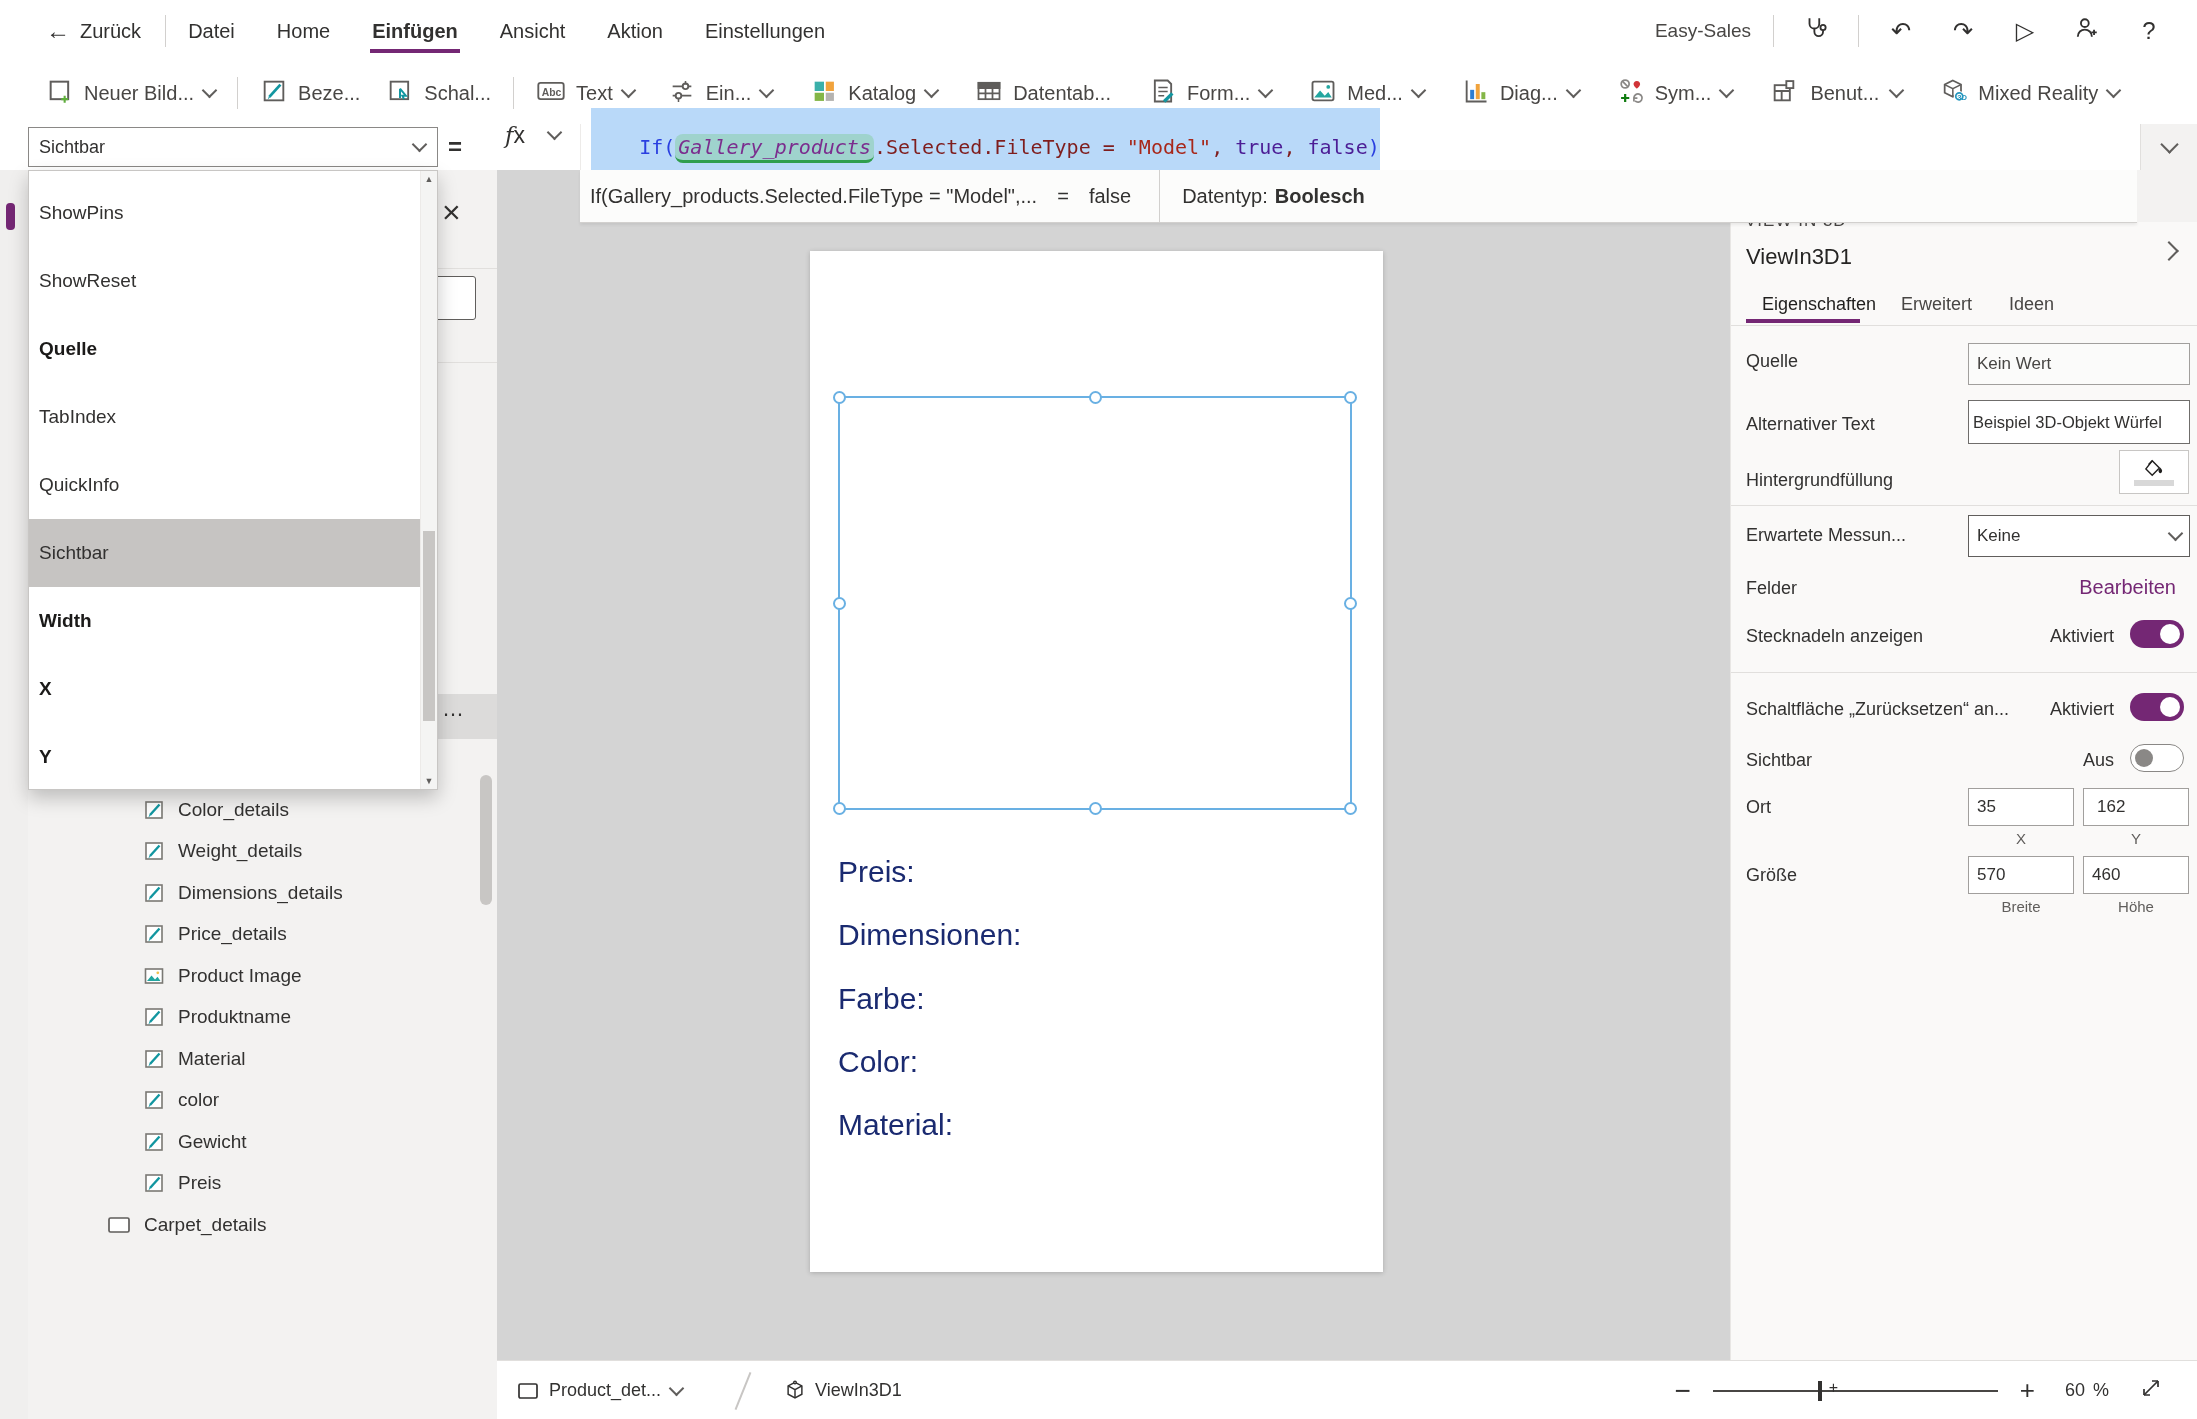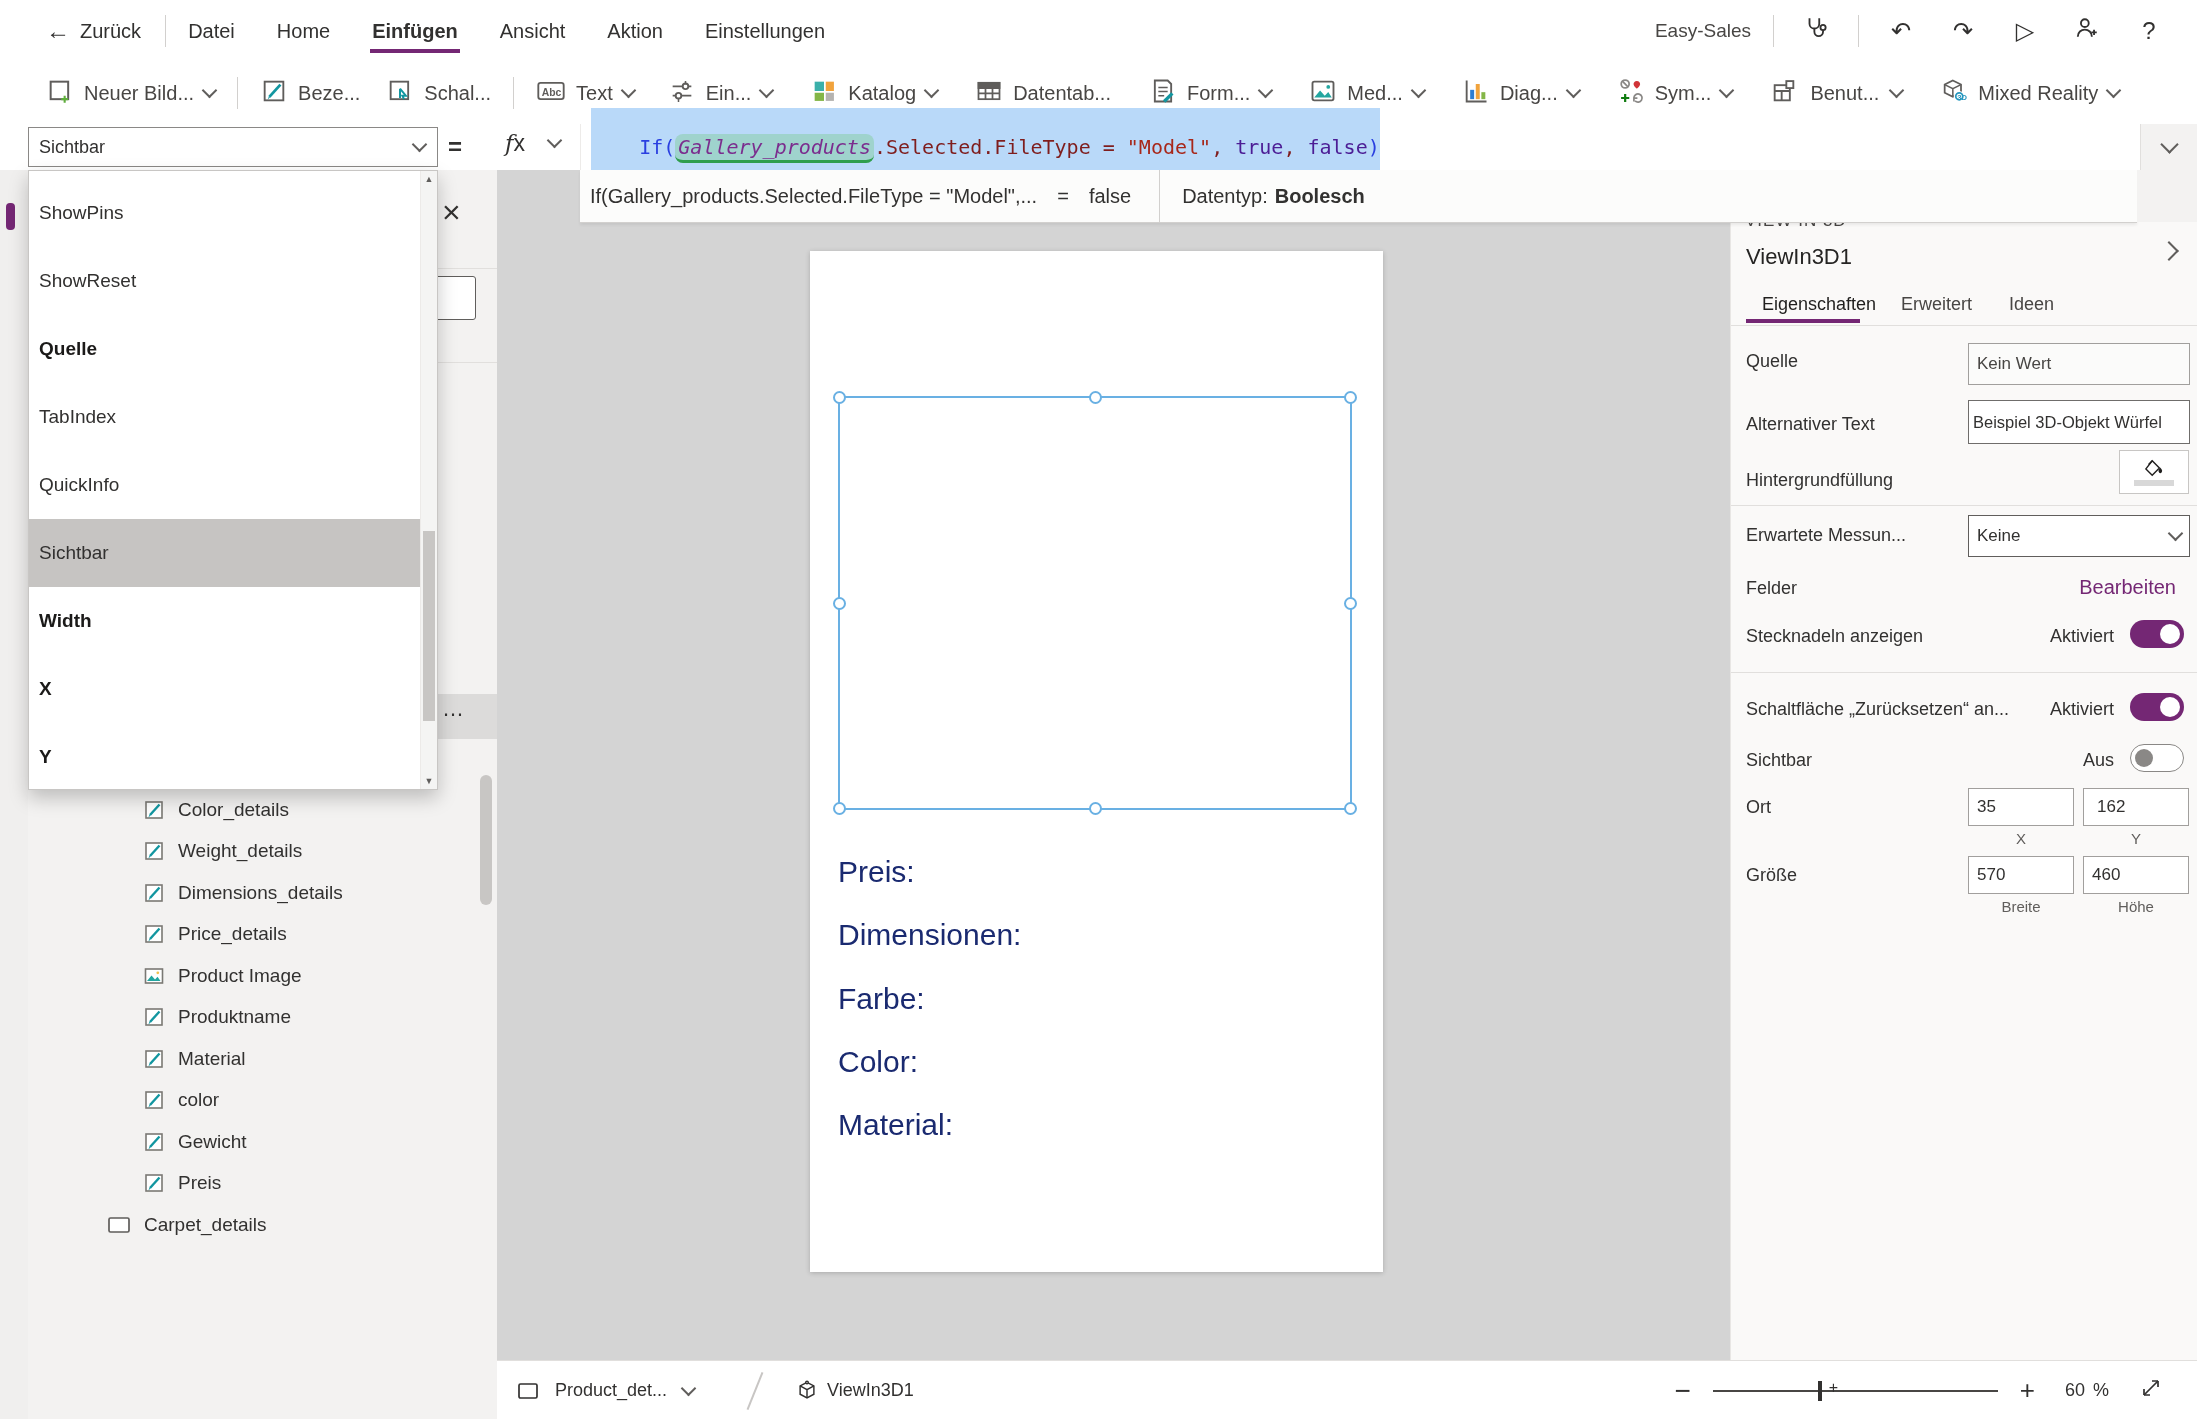--- a/index.html
+++ b/index.html
@@ -19,21 +19,21 @@
   .topicon{width:40px;text-align:center;font-size:24px;color:#323130;}
   
   #toolbar{left:0;top:62px;width:2197px;height:62px;background:#fff;border-bottom:1px solid #e1dfdd;}
   .tb-item{display:flex;align-items:center;gap:10px;font-size:20px;color:#484644;height:62px;padding:0 6px;}
   .tb-item svg{flex:0 0 auto;}
   
   #fxrow{left:0;top:124px;width:2197px;height:46px;background:#fff;border-bottom:1px solid #e1dfdd;}
   #prop-select{left:28px;top:127px;width:410px;height:40px;background:#fff;border:1px solid #8a8886;
                display:flex;align-items:center;justify-content:space-between;padding:0 12px 0 10px;font-size:18px;box-sizing:border-box;}
   #fx-eq{left:448px;top:124px;height:46px;display:flex;align-items:center;font-size:24px;font-weight:bold;color:#323130;}
-  #fx-label{left:505px;top:120px;height:46px;display:flex;align-items:center;gap:24px;font-size:23px;color:#323130;}
+  #fx-label{left:505px;top:112px;height:46px;display:flex;align-items:center;gap:24px;font-size:23px;color:#323130;}
   #fx-label i{font-family:"DejaVu Serif",serif;font-style:italic;}
   #fx-input{left:580px;top:124px;width:1557px;height:46px;display:flex;align-items:center;
             font-family:"DejaVu Sans Mono",monospace;font-size:20px;white-space:pre;border-left:1px solid #edebe9;padding-left:10px;box-sizing:border-box;}
   #fx-input .sel{background:#b9d9f9;padding:3px 0;}
   .tk-blue{color:#2a3fe0;} .tk-plain{color:#7f1d1d;} .tk-red{color:#a8271a;} .tk-brown{color:#4c1d95;}
   .tk-pill{color:#7b2d8e;font-style:italic;background:#9fd3cd;border-bottom:3px solid #2f9e4e;border-radius:8px;padding:1px 3px;}
   #fx-expand{left:2140px;top:124px;width:57px;height:46px;background:#f3f2f1;border-left:1px solid #e1dfdd;
              display:flex;align-items:center;justify-content:center;}
   
   #resultbar{left:580px;top:170px;width:1557px;height:52px;background:#fcfcfb;border-bottom:1px solid #d2d0ce;
@@ -507,21 +507,21 @@
   <span class="sub-label" style="left:352px;top:608px;">Y</span>
 
   <div class="rp-label" style="top:643px;">Größe</div>
   <input class="rp-input" style="left: 237px; top: 634px; width: 106px; height: 38px;" value="570">
   <input class="rp-input" style="left: 352px; top: 634px; width: 106px; height: 38px;" value="460">
   <span class="sub-label" style="left:237px;top:676px;">Breite</span>
   <span class="sub-label" style="left:352px;top:676px;">Höhe</span>
 </div>
 
 <div id="bottombar" class="abs">
-  <div class="flex" style="margin-left:20px;gap:16px;">
+  <div class="flex" style="margin-left:20px;gap:10px;">
     <svg width="22" height="20" viewBox="0 0 22 20">
         <rect x="2" y="3" width="18" height="14" rx="1.5" fill="#fff" stroke="#323130" stroke-width="1.7"></rect>
       </svg>
     <span>Product_det...</span>
     <span class="chev"></span>
   </div>
   <div style="width:2px;height:40px;background:#c8c6c4;transform:rotate(22deg);margin:0 40px 0 60px;"></div>
   <div class="flex" style="gap:9px;">
     <svg width="22" height="22" viewBox="0 0 24 24" fill="none" stroke="#323130" stroke-width="1.6">
         <path d="M12 2.5 l7.5 4 v9 L12 19.5 4.5 15.5 v-9z"></path>

